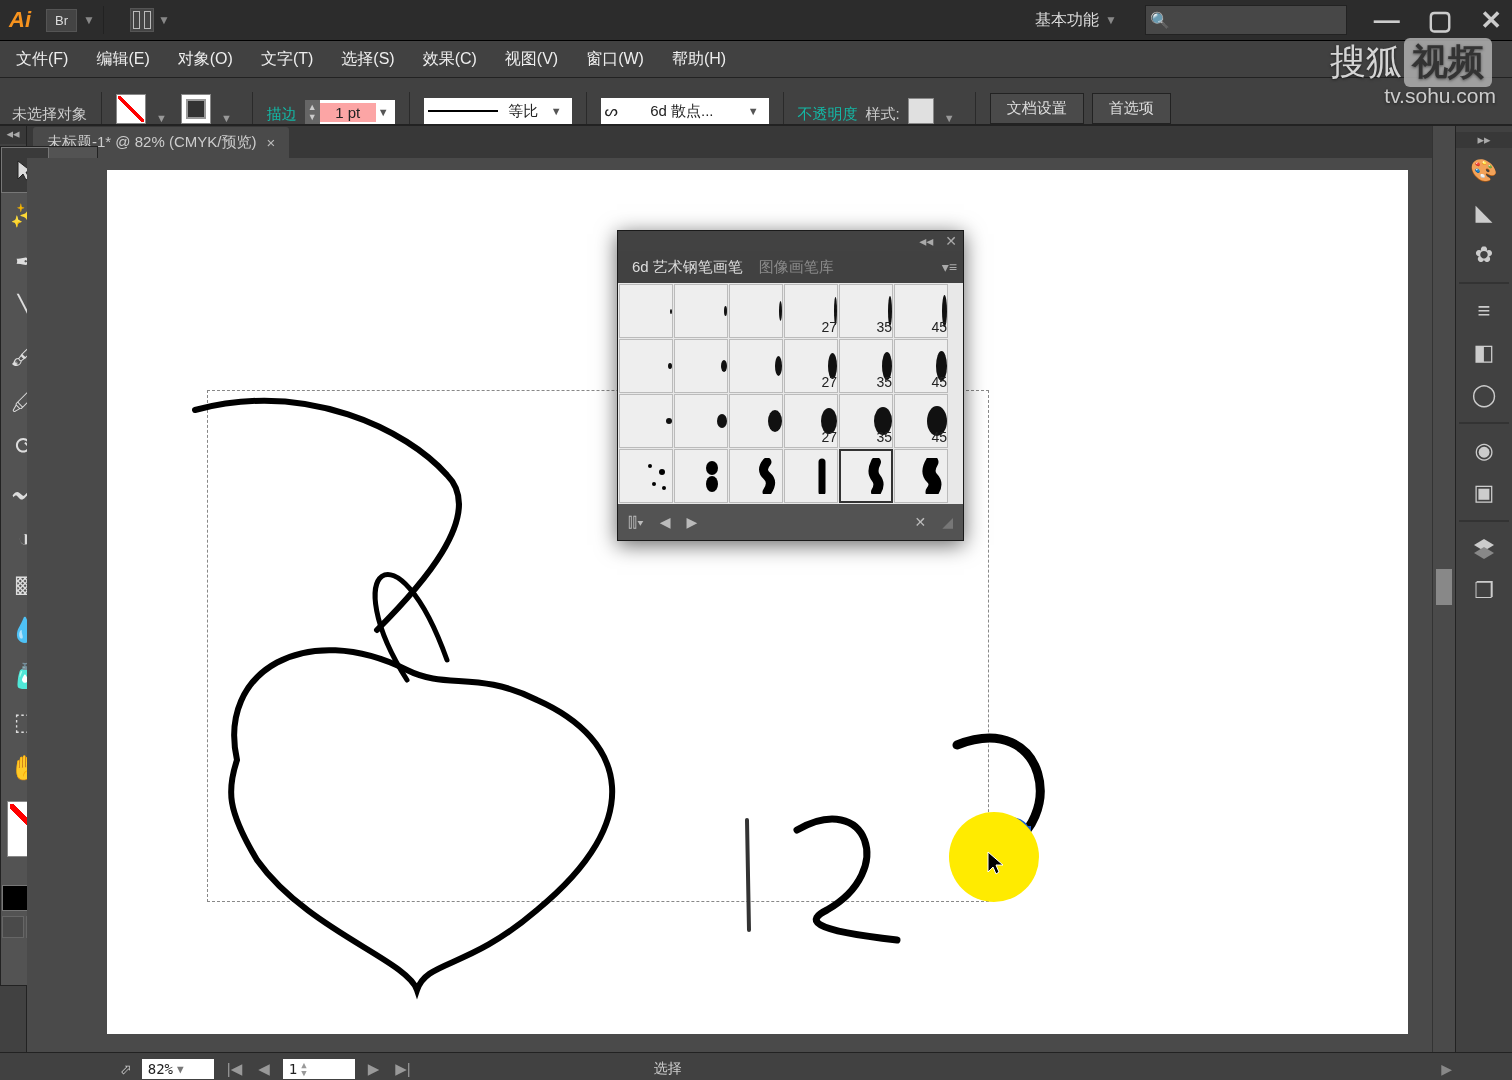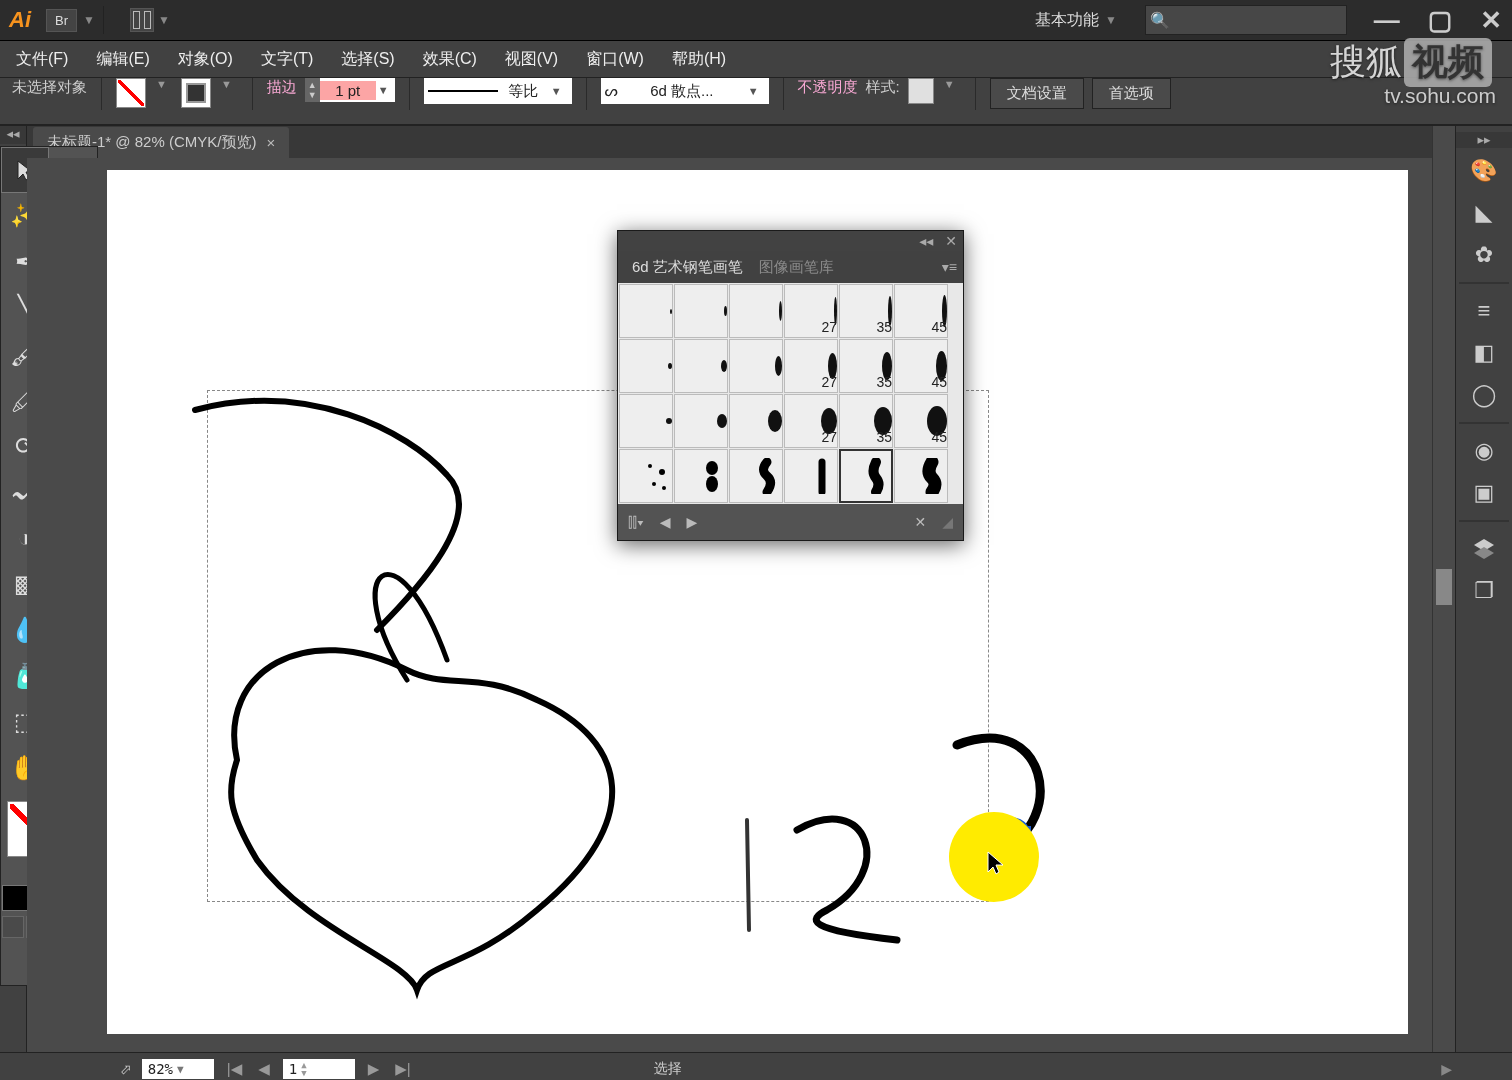--- a/index.html
+++ b/index.html
@@ -13,23 +13,23 @@
   .workspace-switcher .label{font-size:16px;color:#ddd;margin-right:6px}
   .search-box{position:absolute;right:165px;width:200px;height:28px;background:#474747;border:1px solid #222;display:flex;align-items:center}
   .search-box .mag{color:#999;margin-left:4px;font-size:16px}
   .win-controls{position:absolute;right:10px;display:flex;gap:28px}
   .win-controls div{color:#ccc;font-size:26px;font-weight:bold;cursor:pointer}
   .menu-bar{height:36px;background:#414141;border-bottom:1px solid #222;display:flex;align-items:center;padding-left:16px}
   .menu-bar .menu-item{color:#eee;font-size:16px;margin-right:28px;cursor:pointer;white-space:nowrap}
   .watermark{position:absolute;right:20px;top:38px;font-size:36px;color:rgba(255,255,255,.8);pointer-events:none;display:flex;align-items:flex-end;text-shadow:0 1px 3px rgba(0,0,0,.5)}
   .watermark .box{background:rgba(170,170,170,.9);color:#333;border-radius:6px;padding:0 8px;margin-left:2px;font-weight:bold}
   .watermark .dom{position:absolute;top:46px;right:-4px;font-size:21px;color:rgba(255,255,255,.75)}
-  .control-bar{height:46px;background:#414141;border-bottom:2px solid #222;display:flex;align-items:flex-start;padding-left:12px;gap:8px}
+  .control-bar{height:46px;background:#414141;border-bottom:2px solid #222;display:flex;align-items:flex-end;padding-left:12px;gap:8px}
   .ctrl-label{color:#ccc;font-size:15px}
-  .ctrl-label.orange{color:#f9a8d4}
+  .ctrl-label.orange{color:#14b8a6}
   .swatch{width:28px;height:28px;border:1px solid #888;background:#fff;position:relative}
   .swatch.diag:after{content:"";position:absolute;inset:1px;background:linear-gradient(to top right,transparent 45%,red 45%,red 55%,transparent 55%)}
   .swatch.boxes:after{content:"";position:absolute;inset:4px;border:2px solid #999;background:#333}
   .dd-arrow{color:#999;font-size:11px;margin-left:2px;margin-right:6px}
   .divider{width:1px;height:32px;background:#2a2a2a;margin:0 6px}
   .stroke-input{display:flex;align-items:center;background:#fff;height:24px}
   .stroke-input .arrows{display:flex;flex-direction:column;background:#666;color:#ccc;font-size:9px;line-height:10px;padding:2px 3px}
   .stroke-input input{width:52px;border:none;text-align:center;font-family:Liberation Sans, sans-serif;font-size:15px;background:#fca5a5;color:#222}
   .profile-box{background:#fff;height:26px;min-width:140px;display:flex;align-items:center;color:#222;font-size:15px;padding:0 4px;justify-content:space-between}
   .profile-box .line{height:2px;background:#000;width:70px}

